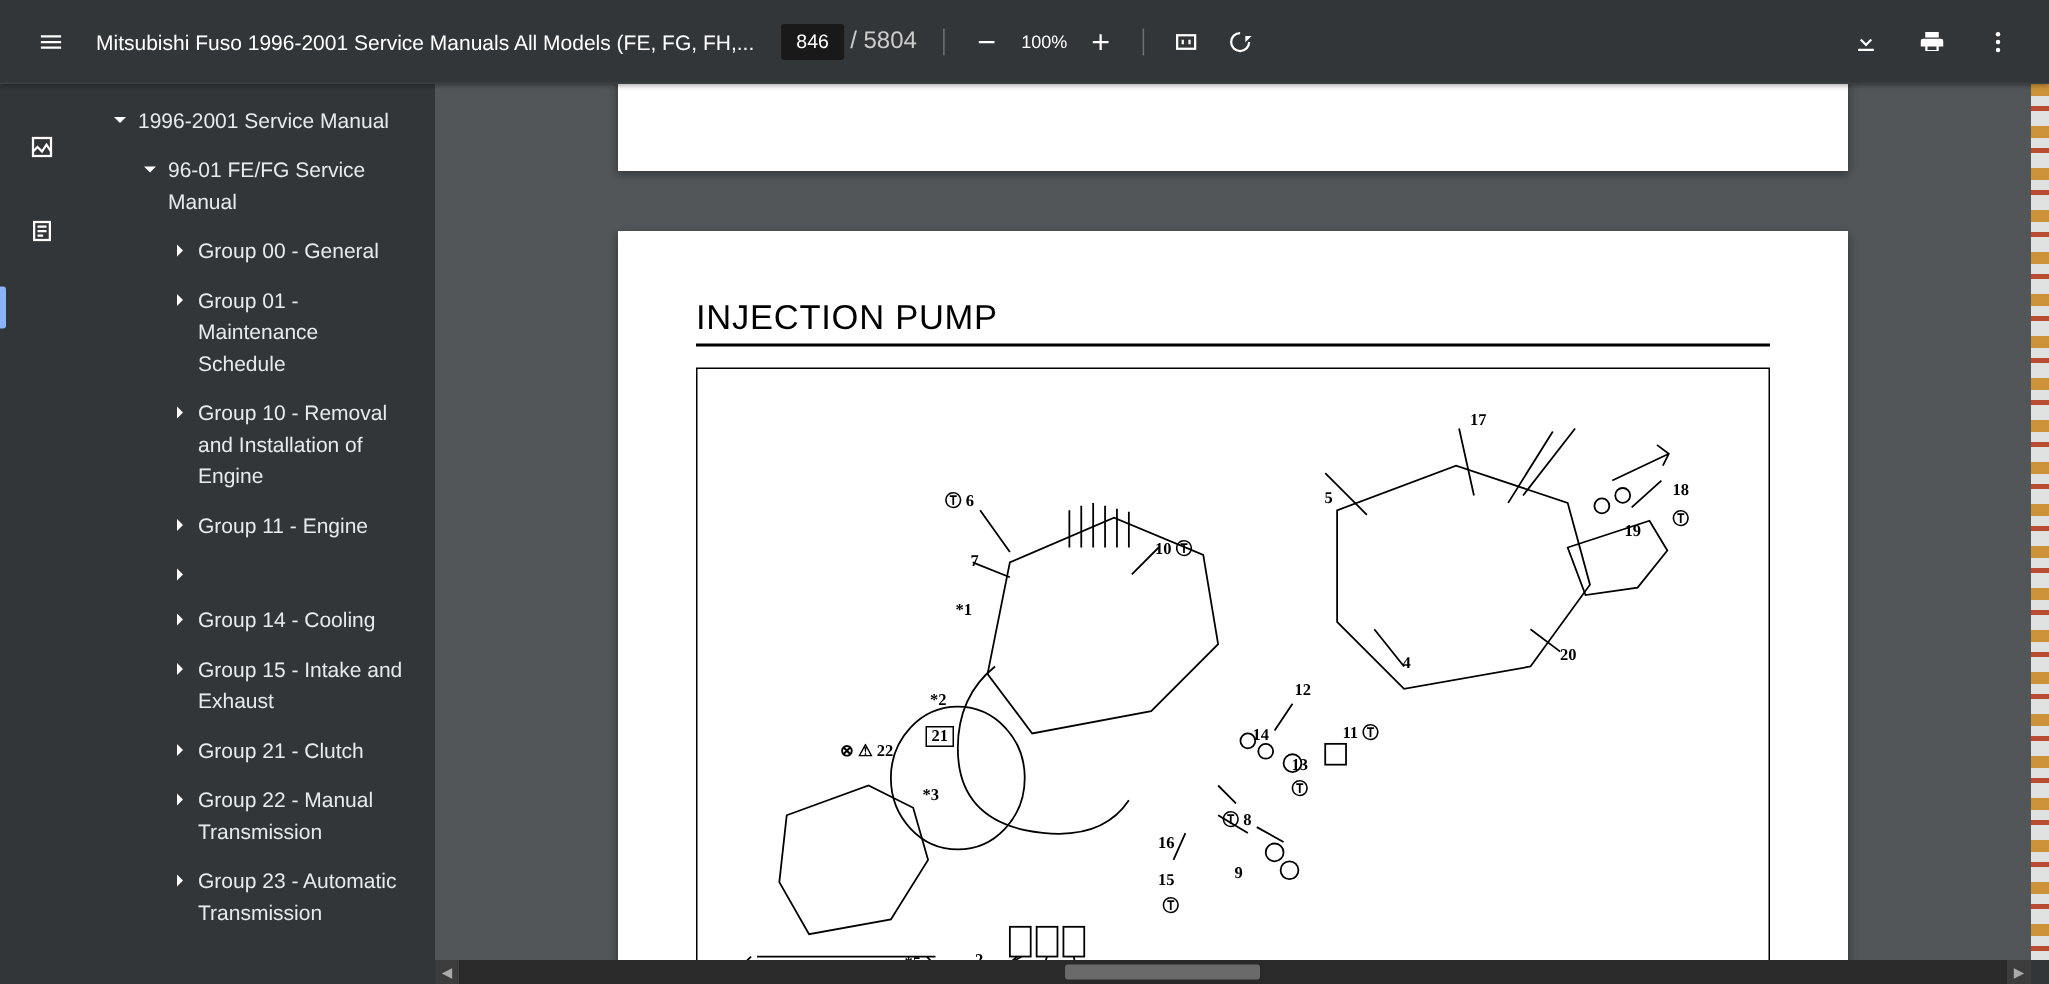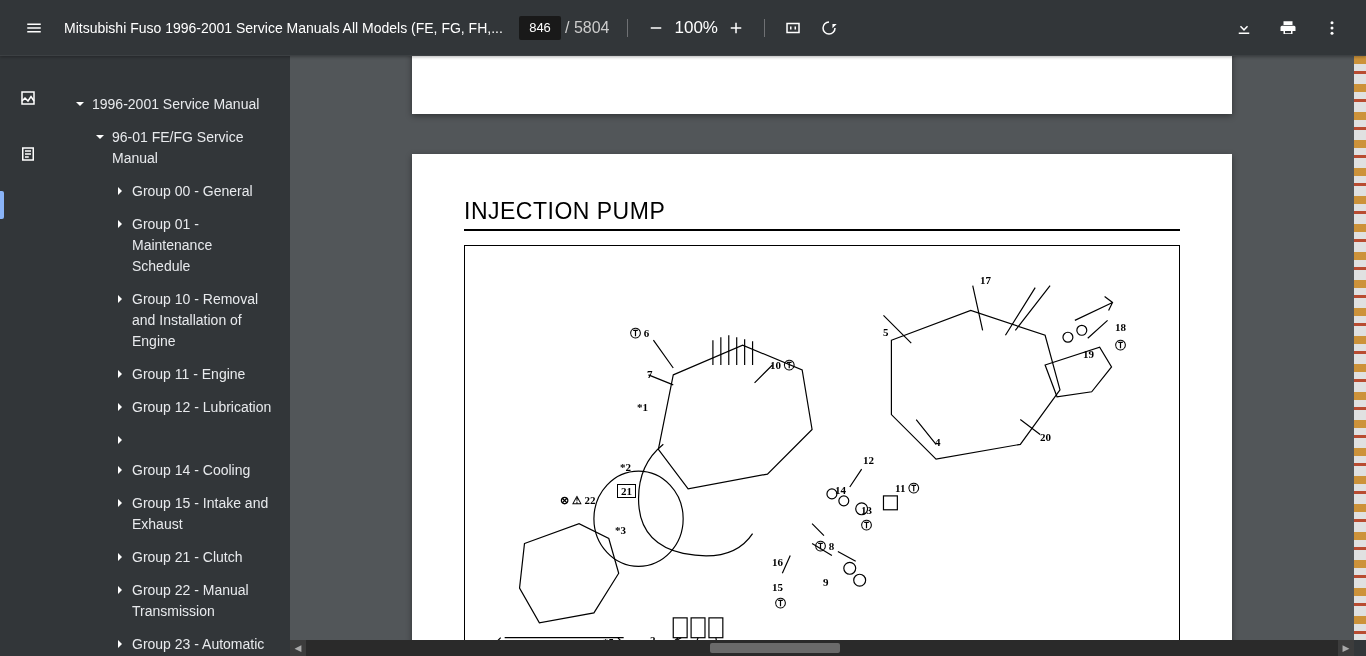--- a/index.html
+++ b/index.html
@@ -8,29 +8,29 @@
 
 .toolbar { height: 56px; background: #323639; display: flex; align-items: center; padding: 0 16px; border-bottom: 1px solid rgba(255,255,255,0.05); box-shadow: 0 1px 3px rgba(0,0,0,0.3); position: relative; z-index: 10; }
 .tb-left { display: flex; align-items: center; flex: 1; min-width: 0; }
 .tb-center { display: flex; align-items: center; gap: 0; position: absolute; left: 50%; transform: translateX(-50%); }
 .tb-right { display: flex; align-items: center; gap: 8px; }
 .icon-btn { width: 36px; height: 36px; display: flex; align-items: center; justify-content: center; border-radius: 50%; cursor: pointer; background: transparent; border: none; color: #fff; }
 .doc-title { font-size: 14px; color: #fff; margin-left: 12px; white-space: nowrap; overflow: hidden; text-overflow: ellipsis; max-width: 440px; }
 .page-input { width: 42px; height: 24px; background: #191919; border: none; color: #fff; text-align: center; font-size: 13px; border-radius: 2px; }
 .page-total { font-size: 16px; color: #ccc; margin: 0 8px 0 4px; }
 .divider { width: 1px; height: 18px; background: rgba(255,255,255,0.3); margin: 0 10px; }
-.zoom-level { font-size: 17px; color: #fff; min-width: 40px; text-align: center; }
+.zoom-level { font-size: 12px; color: #fff; min-width: 40px; text-align: center; }
 
 
 .rail { position: absolute; left: 0; top: 56px; width: 56px; bottom: 0; background: #323639; display: flex; flex-direction: column; align-items: center; padding-top: 24px; gap: 20px; z-index: 5; }
 .rail-btn { width: 36px; height: 36px; display: flex; align-items: center; justify-content: center; border-radius: 4px; cursor: pointer; color: #fff; }
 .rail-marker { position: absolute; left: 0; top: 135px; width: 4px; height: 28px; background: #8ab4f8; border-radius: 0 2px 2px 0; }
 
 
-.outline { position: absolute; left: 56px; top: 72px; width: 234px; bottom: 0; background: #323639; overflow-y: auto; padding: 16px 8px 16px 0; font-size: 14px; color: #e8eaed; }
+.outline { position: absolute; left: 56px; top: 48px; width: 234px; bottom: 0; background: #323639; overflow-y: auto; padding: 16px 8px 16px 0; font-size: 14px; color: #e8eaed; }
 .outline-item { display: flex; align-items: flex-start; padding: 6px 8px 6px 0; cursor: pointer; line-height: 1.5; }
 .outline-chevron { width: 16px; height: 16px; flex-shrink: 0; display: flex; align-items: center; justify-content: center; margin-right: 4px; margin-top: 2px; }
 .outline-label { flex: 1; word-wrap: break-word; }
 .ind-0 { padding-left: 16px; }
 .ind-1 { padding-left: 36px; }
 .ind-2 { padding-left: 56px; }
 
 
 .page-area { position: absolute; left: 290px; top: 56px; right: 12px; bottom: 16px; background: #525659; overflow: hidden; }
 .page-wrap { position: absolute; left: 50%; transform: translateX(-50%); top: -18px; }
@@ -170,28 +170,20 @@
       </span>
       <span class="outline-label">Group 10 - Removal and Installation of Engine</span>
     </div>
   <div class="outline-item ind-2">
       <span class="outline-chevron">
         <svg width="10" height="10" viewBox="0 0 10 10" fill="#fff">
           <path d="M3 1l4 4-4 4z"></path>
         </svg>
       </span>
       <span class="outline-label">Group 11 - Engine</span>
-    </div>
-  <div class="outline-item ind-2">
-      <span class="outline-chevron">
-        <svg width="10" height="10" viewBox="0 0 10 10" fill="#fff">
-          <path d="M3 1l4 4-4 4z"></path>
-        </svg>
-      </span>
-      <span class="outline-label">Group 12 - Lubrication</span>
     </div>
   <div class="outline-item ind-2">
       <span class="outline-chevron">
         <svg width="10" height="10" viewBox="0 0 10 10" fill="#fff">
           <path d="M3 1l4 4-4 4z"></path>
         </svg>
       </span>
     </div>
   <div class="outline-item ind-2">
       <span class="outline-chevron">

